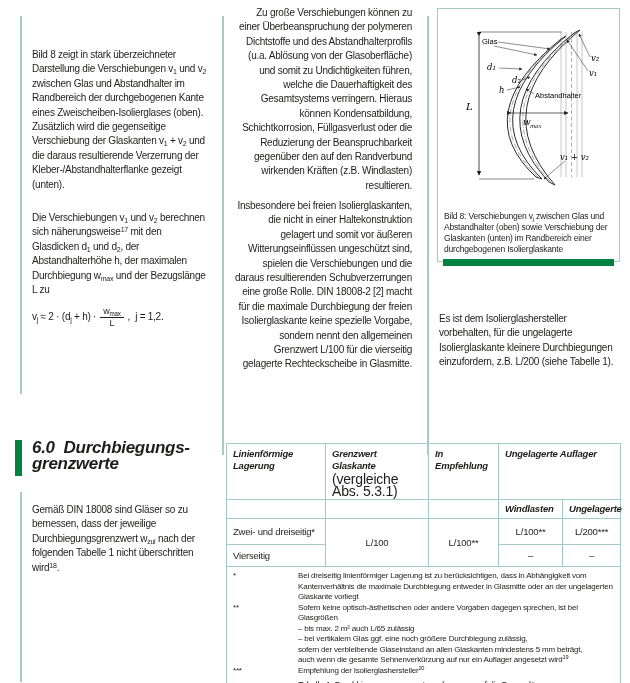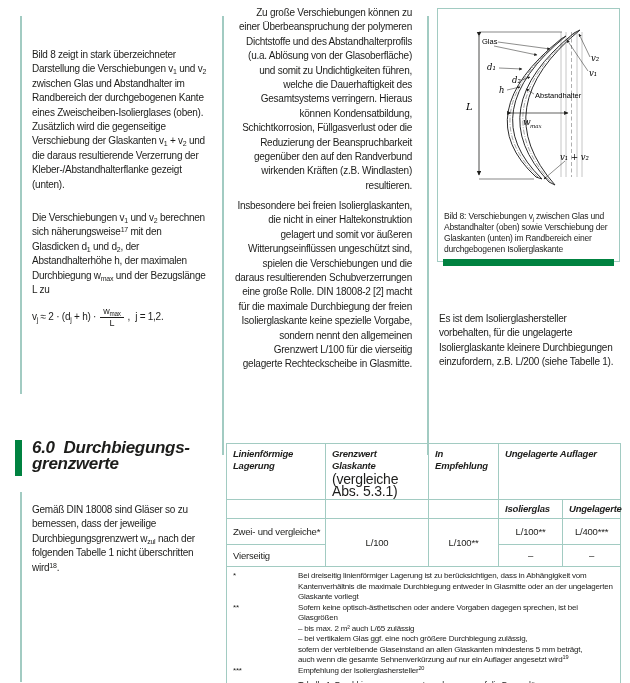--- a/index.html
+++ b/index.html
@@ -163,29 +163,29 @@
         <tr class="hdr1">
       <th>Linienförmige Lagerung</th>
       <th><span>Grenzwert Glaskante</span><span class="thsub">(vergleiche Abs. 5.3.1)</span></th>
       <th>In Empfehlung</th>
       <th colspan="2">Ungelagerte Auflager</th>
     </tr>
     <tr class="hdr2">
       <th></th>
       <th></th>
       <th></th>
-      <th>Isolierglas</th>
+      <th>Windlasten</th>
       <th>Ungelagerte</th>
     </tr>
     <tr class="data1">
-      <td class="lbl">Zwei- und vergleiche*</td>
+      <td class="lbl">Zwei- und dreiseitig*</td>
       <td class="ctr" rowspan="2">L/100</td>
       <td class="ctr" rowspan="2">L/100**</td>
       <td class="ctr">L/100**</td>
-      <td class="ctr">L/400***</td>
+      <td class="ctr">L/200***</td>
     </tr>
     <tr class="data2">
       <td class="lbl">Vierseitig</td>
       <td class="ctr">–</td>
       <td class="ctr">–</td>
     </tr>
     <tr>
       <td colspan="5" class="fncell">
         <div class="fn-row">
           <span class="fn-marker">*</span>

